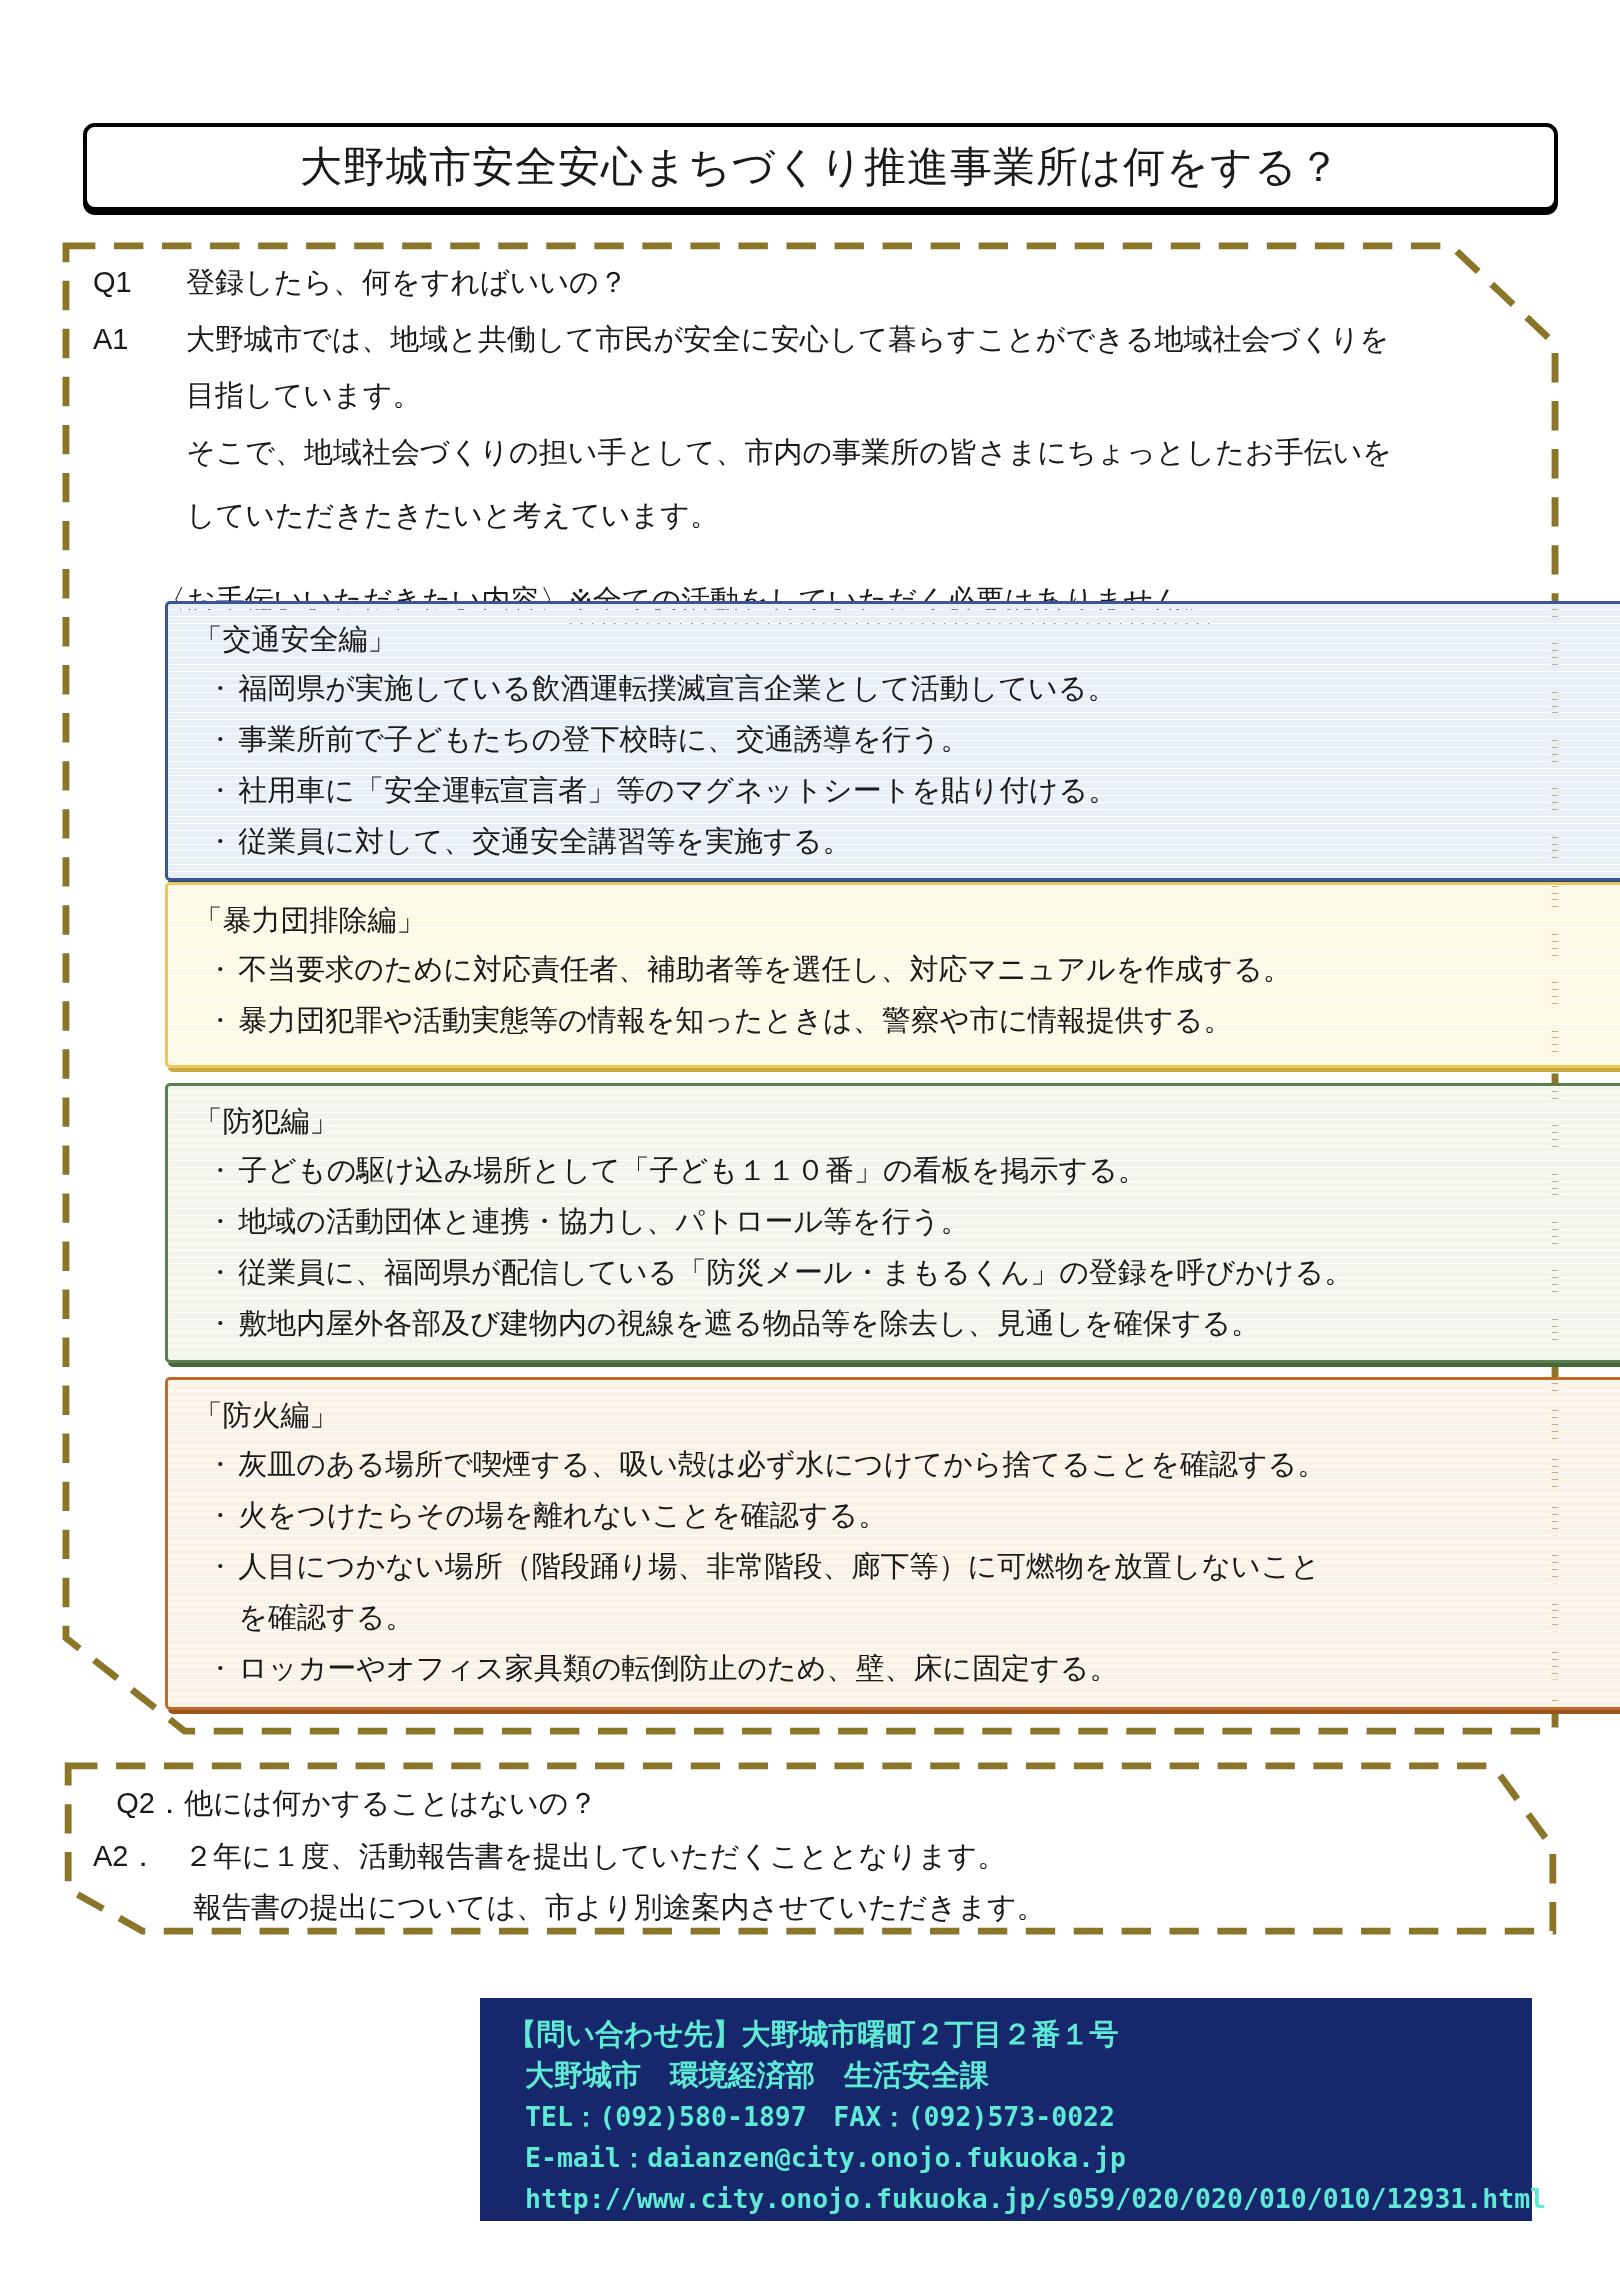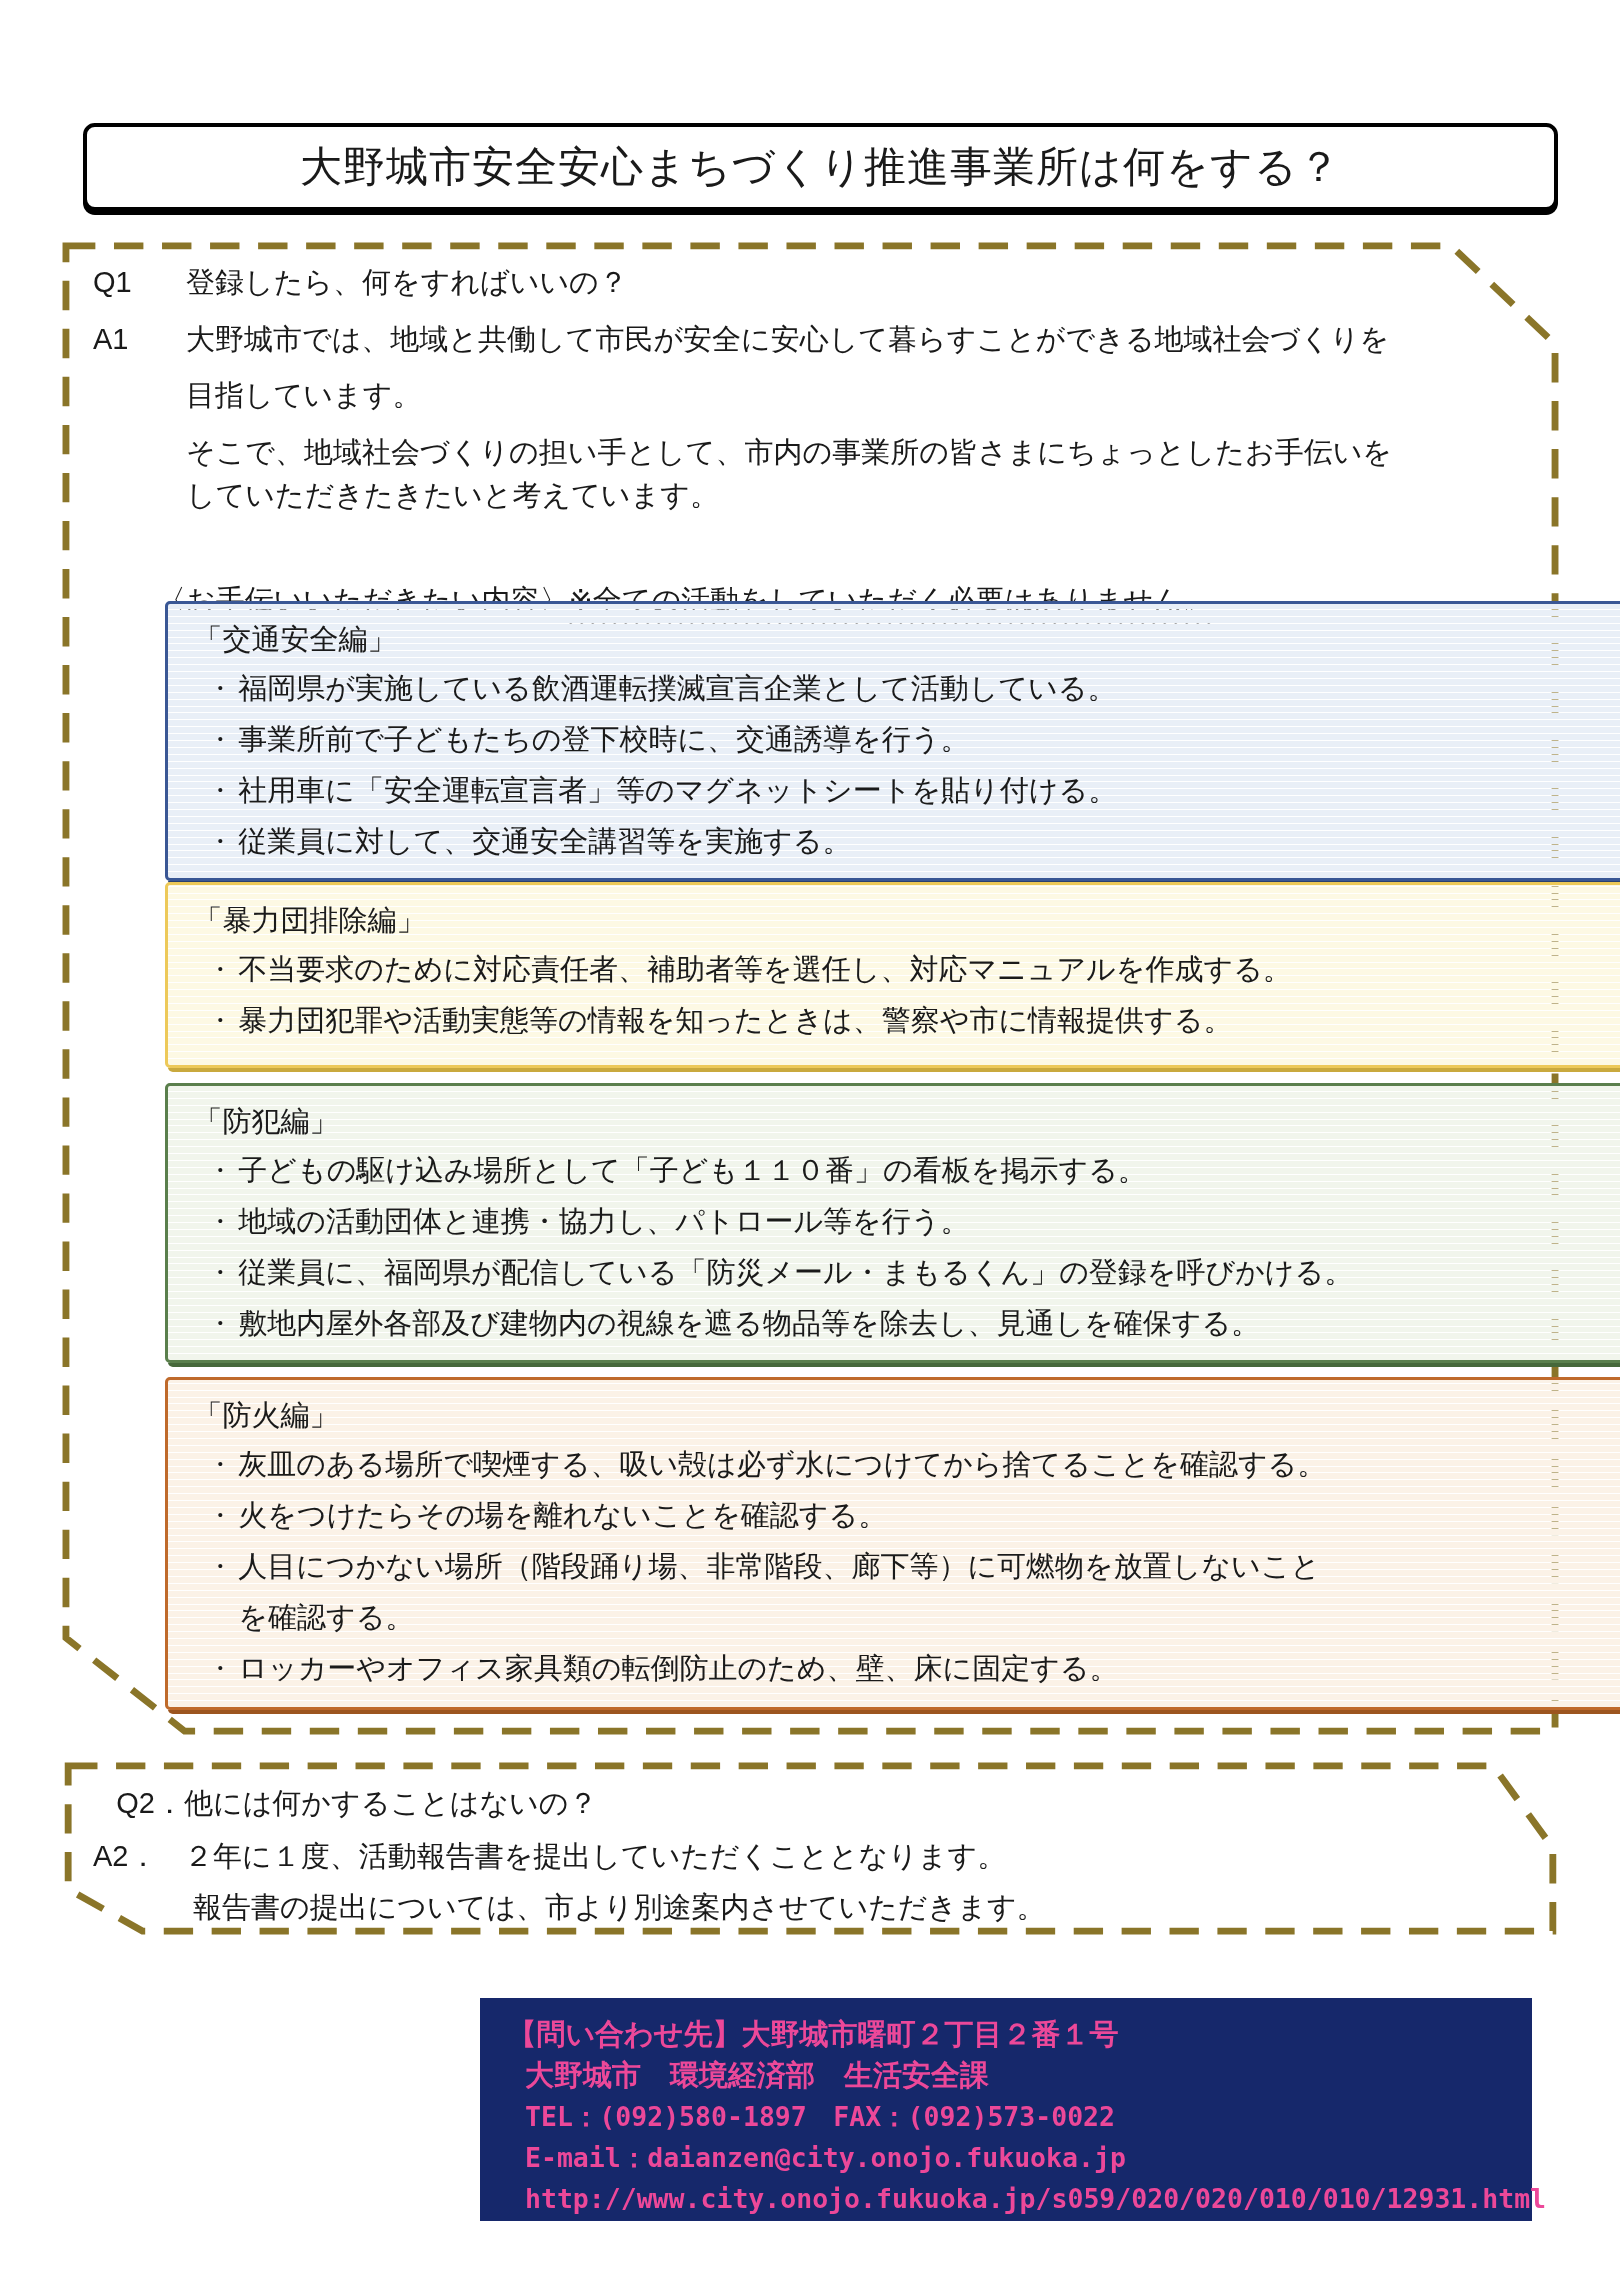--- a/index.html
+++ b/index.html
@@ -47,21 +47,21 @@
     white-space:pre-wrap;
   }
   .section-card li .bullet{
     position:absolute;left:5.9px;top:0;font-size:25.5px;
   }
   
   .contact-box{
     position:absolute;left:480px;top:1998px;width:1052px;height:223px;
     box-sizing:border-box;padding:15.7px 0 0 27.4px;
   }
-  .contact-line{color:#ec4899;font-size:29px;font-weight:bold;line-height:41px;white-space:nowrap;}
+  .contact-line{color:#5eead4;font-size:29px;font-weight:bold;line-height:41px;white-space:nowrap;}
   .contact-line.indent{margin-left:17.6px;}
   .contact-line.mono{
     font-family:"DejaVu Sans Mono","Liberation Mono",monospace;
     font-size:26.5px;font-weight:bold;
   }
 </style>
 </head>
 <body>
 
 <div id="canvas">
@@ -75,21 +75,21 @@
   </svg>
 
   <div class="qrow" style="top:263px;">
     <span class="qlab">Q1</span><span>登録したら、何をすればいいの？</span>
   </div>
   <div class="qrow" style="top:320px;">
     <span class="qlab">A1</span><span>大野城市では、地域と共働して市民が安全に安心して暮らすことができる地域社会づくりを</span>
   </div>
   <div class="aline" style="top:376px;">目指しています。</div>
   <div class="aline" style="top:433px;font-family:Liberation Serif, serif;">そこで、地域社会づくりの担い手として、市内の事業所の皆さまにちょっとしたお手伝いを</div>
-  <div class="aline" style="top:476px;">していただきたきたいと考えています。</div>
+  <div class="aline" style="top:496px;">していただきたきたいと考えています。</div>
   <div class="helper-line" style="top:537px;margin-top:44px;">
     <span>〈お手伝いいただきたい内容〉</span><span class="wavy">※全ての活動をしていただく必要はありません。</span>
   </div>
 
   <div class="section-card" style="top: 601px; min-height: 262px; border-color: rgb(58, 87, 149); background: repeating-linear-gradient(0deg, rgb(233, 239, 247) 0px, rgb(233, 239, 247) 5.9px, rgba(255, 255, 255, 0.45) 5.9px, rgba(255, 255, 255, 0.45) 6.9px); box-shadow: rgb(42, 65, 112) 2.9px 3.9px 0px;">
       <div class="section-title">「交通安全編」</div>
       <ul>
         <li><span class="bullet">・</span><span>福岡県が実施している飲酒運転撲滅宣言企業として活動している。</span></li>
         <li><span class="bullet">・</span><span>事業所前で子どもたちの登下校時に、交通誘導を行う。</span></li>
         <li><span class="bullet">・</span><span>社用車に「安全運転宣言者」等のマグネットシートを貼り付ける。</span></li>

